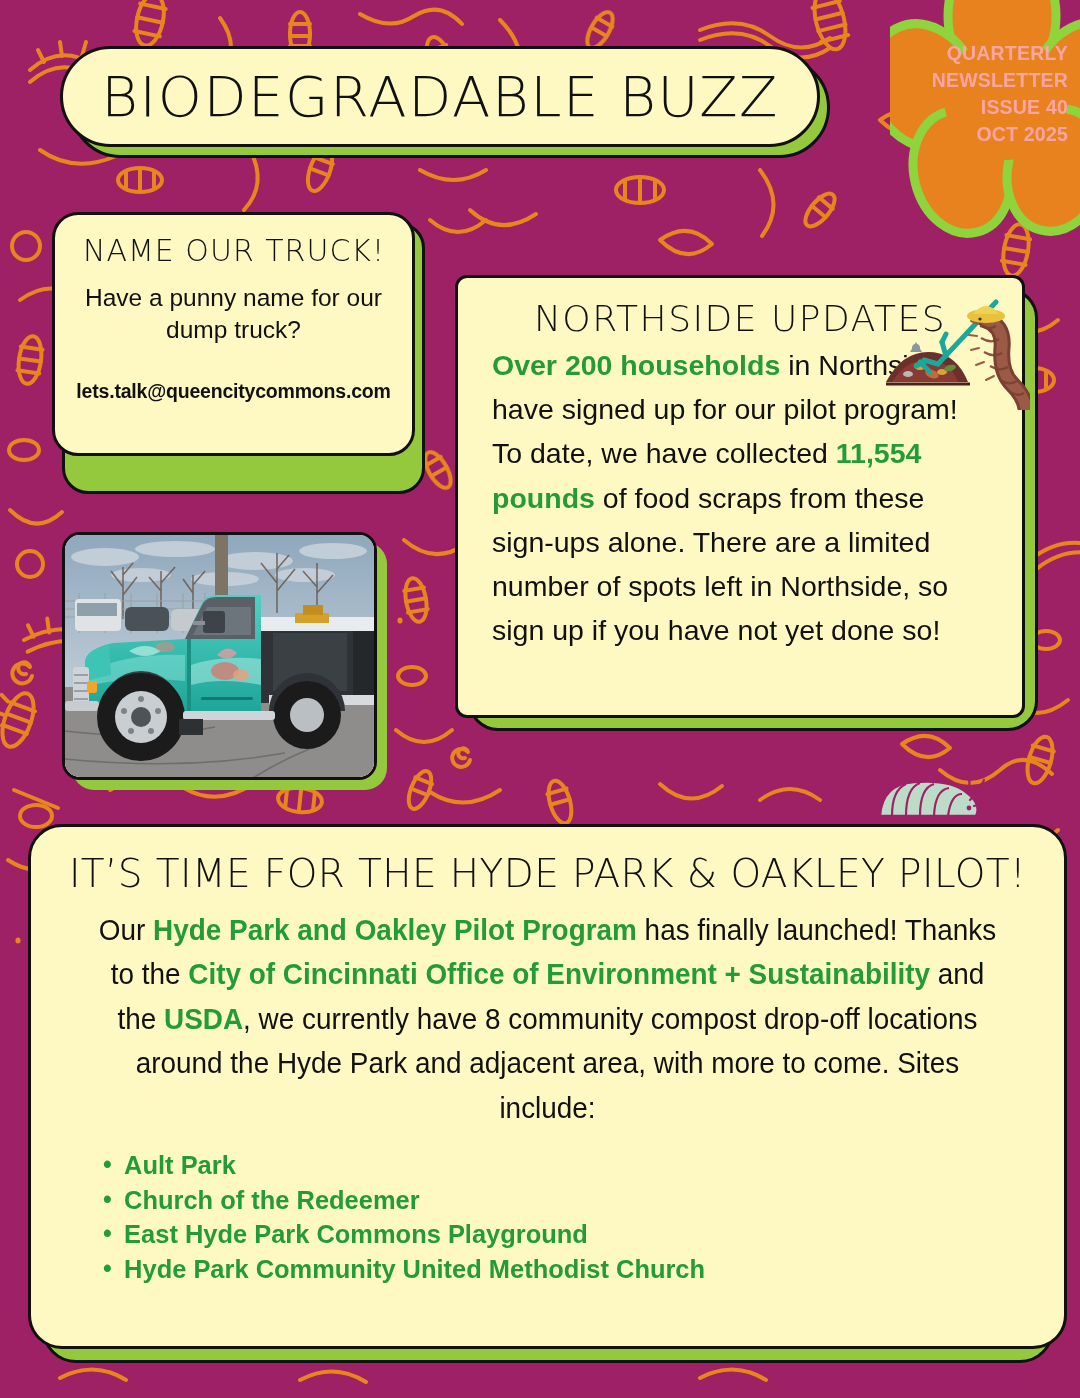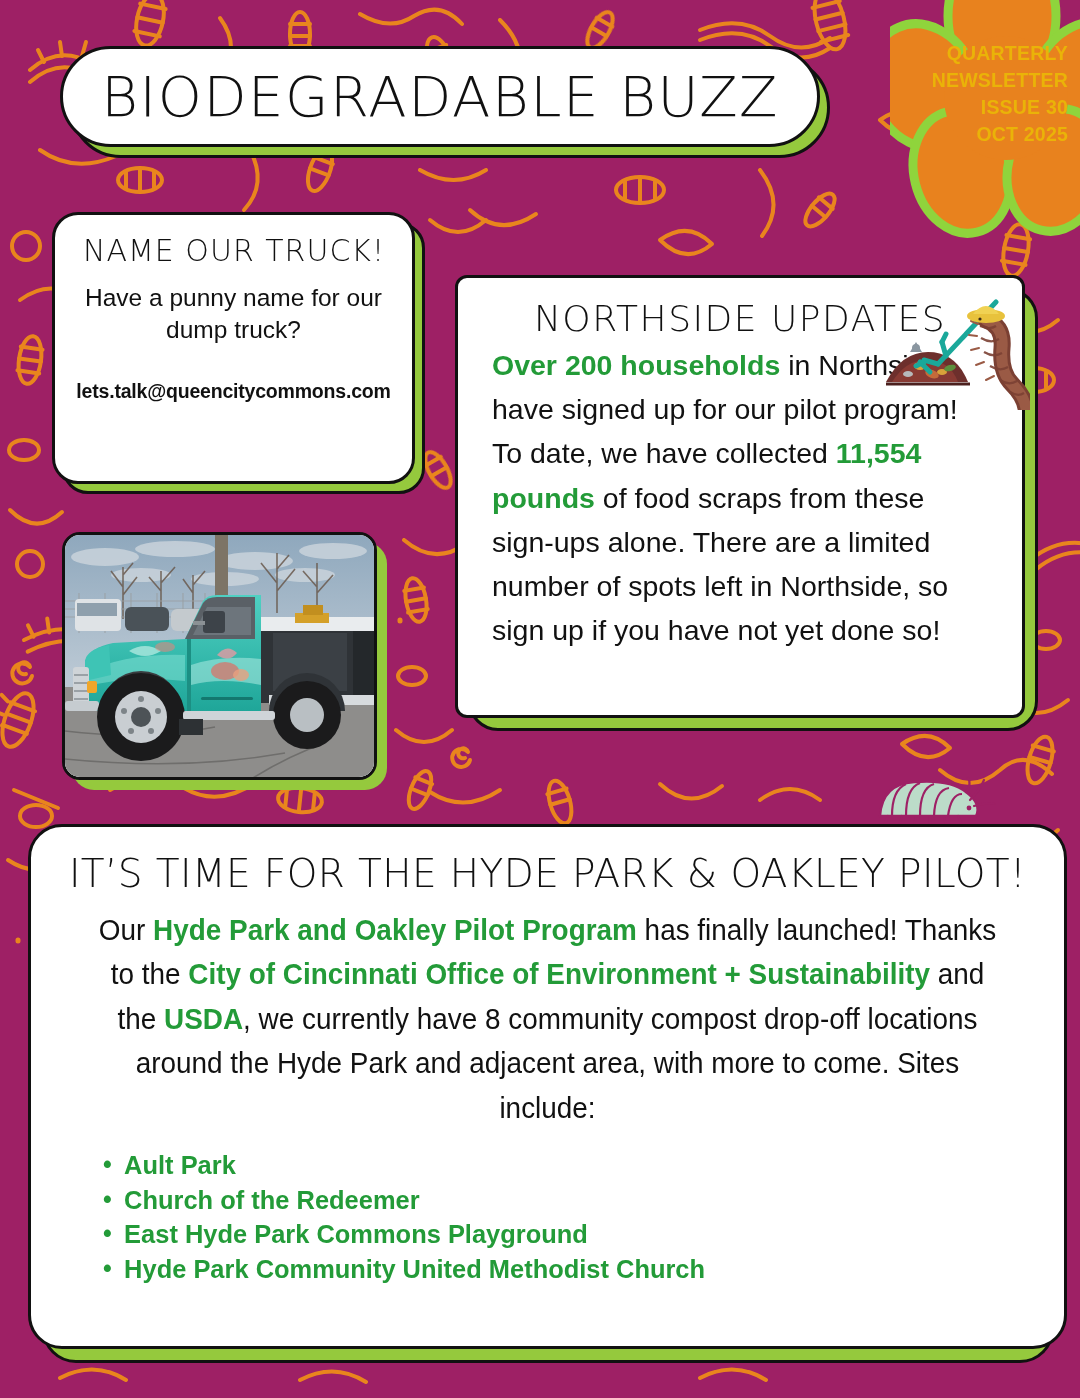--- a/index.html
+++ b/index.html
@@ -8,21 +8,21 @@
     font-family:"Liberation Sans","DejaVu Sans",sans-serif;
     background:#9e2065;
   }
 
   
   #doodle-bg{position:absolute;inset:0;z-index:0;}
   #doodle-bg svg{display:block;width:1080px;height:1398px;}
 
   
   .card{
-    position:absolute;background:#ffffff;border:3px solid #111;
+    position:absolute;background:#fef9c3;border:3px solid #111;
     box-sizing:border-box;z-index:5;
   }
   .shadow{
     position:absolute;background:#95c93d;border:3px solid #111;
     box-sizing:border-box;z-index:4;
   }
 
   
   #header-shadow{left:70px;top:57px;width:760px;height:101px;border-radius:52px;}
   #header-card{left:60px;top:46px;width:760px;height:101px;border-radius:52px;
@@ -31,27 +31,27 @@
     font-family:"DejaVu Sans","Liberation Sans",sans-serif;
     font-size:55px;font-weight:300;letter-spacing:1.5px;color:#111;
     white-space:nowrap;transform:scaleX(1.02);
   }
 
   
   #flower-badge{position:absolute;left:890px;top:-42px;width:230px;height:285px;z-index:2;}
   #flower-badge svg{display:block;}
   #issue-meta{
     position:absolute;left:890px;top:40px;width:178px;z-index:6;
-    text-align:right;color:#eab308;font-weight:bold;font-size:19.5px;line-height:1.38;
+    text-align:right;color:#fca5a5;font-weight:bold;font-size:19.5px;line-height:1.38;
     letter-spacing:.2px;
   }
 
   
   #truck-shadow{left:62px;top:222px;width:363px;height:272px;border-radius:26px;}
-  #truck-card{left:52px;top:212px;width:363px;height:272px;border-radius:26px;padding:12px 18px 10px;}
+  #truck-card{left:52px;top:212px;width:363px;height:244px;border-radius:26px;padding:12px 18px 10px;}
   #truck-heading{
     font-family:"DejaVu Sans","Liberation Sans",sans-serif;
     font-weight:300;font-size:30px;color:#111;letter-spacing:1px;
     margin:6px 0 14px 10px;
   }
   .truck-line{font-size:24.5px;color:#111;text-align:center;line-height:1.3;}
   #truck-email{
     font-size:19.5px;font-weight:bold;color:#111;text-align:center;
     margin-top:34px;letter-spacing:-.2px;
   }
@@ -278,21 +278,21 @@
       <ellipse cx="196" cy="126" rx="52" ry="64" fill="#e8821e" transform="rotate(24 196 126)"></ellipse>
       <ellipse cx="72" cy="214" rx="48" ry="62" fill="#e8821e" transform="rotate(-14 72 214)"></ellipse>
       <ellipse cx="166" cy="212" rx="48" ry="62" fill="#e8821e" transform="rotate(14 166 212)"></ellipse>
     </g>
     <circle cx="116" cy="140" r="62" fill="#e8821e"></circle>
   </svg>
 </div>
 <div id="issue-meta">
   <div>QUARTERLY</div>
   <div>NEWSLETTER</div>
-  <div>ISSUE 30</div>
+  <div>ISSUE 40</div>
   <div>OCT 2025</div>
 </div>
 
 <div class="shadow" id="header-shadow"></div>
 <div class="card" id="header-card">
   <div id="newsletter-title">BIODEGRADABLE BUZZ</div>
 </div>
 
 <div class="shadow" id="truck-shadow"></div>
 <div class="card" id="truck-card">

